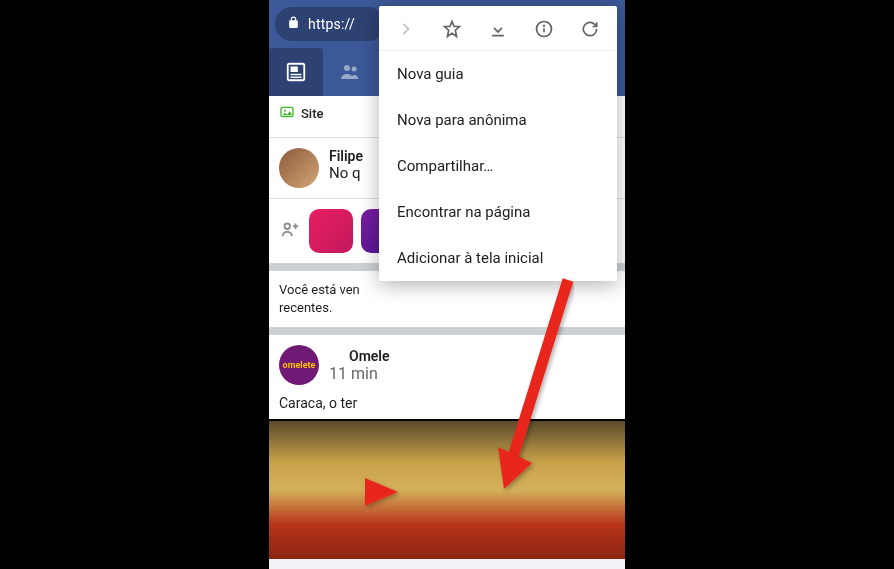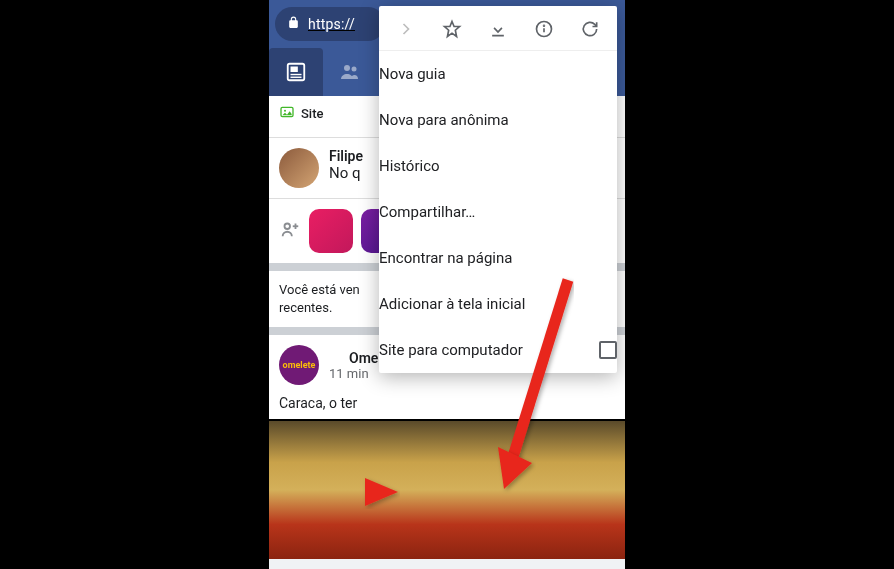--- a/index.html
+++ b/index.html
@@ -31,21 +31,20 @@
       height: 34px;
       background: #2d4273;
       border-radius: 17px;
       display: flex;
       align-items: center;
       padding: 0 12px;
       gap: 8px;
       width: 110px;
       overflow: hidden;
       white-space: nowrap;
-      text-decoration: underline;
     }
     .lock-icon { color: #fff; font-size: 13px; }
     .url-text { color: #fff; font-size: 14px; letter-spacing: 0.2px; }
     .tabs-bar {
       height: 48px;
       background: #3b5998;
       display: flex;
       align-items: center;
     }
     .tab-icon {
@@ -134,21 +133,21 @@
       background: #701a75;
       display: flex;
       align-items: center;
       justify-content: center;
       color: #fbbd08;
       font-size: 9px;
       font-weight: bold;
       flex-shrink: 0;
     }
     .page-name { font-size: 14px; font-weight: 600; color: #1c1e21; margin-left: 20px; }
-    .page-time { font-size: 13px; color: #65676b; }
+    .page-time { font-size: 16px; color: #65676b; }
     .feed-post-text { padding: 0 10px 8px; font-size: 14px; color: #1c1e21; white-space: nowrap; overflow: hidden; }
     .feed-image {
       height: 140px;
       background: linear-gradient(180deg, #5a4a2a 0%, #c9a24a 30%, #d4b05a 50%, #b8341a 75%, #8b2410 100%);
       border-top: 2px solid #000;
     }
 
     
     .chrome-menu {
       position: absolute;
@@ -169,21 +168,21 @@
     }
     .menu-icon {
       color: #5f6368;
       display: flex;
       align-items: center;
       justify-content: center;
       width: 22px;
       height: 22px;
     }
     .menu-item {
-      padding: 14px 0;
+      padding: 14px 18px;
       font-size: 15px;
       color: #202124;
       display: flex;
       align-items: center;
       justify-content: space-between;
     }
     .checkbox {
       width: 18px;
       height: 18px;
       border: 2px solid #5f6368;
@@ -320,35 +319,28 @@
           </svg>
       </span>
     </div>
     <div class="menu-item">
         <span>Nova guia</span>
       </div>
     <div class="menu-item">
         <span>Nova para anônima</span>
       </div>
     <div class="menu-item">
-        <span>Histórico</span>
-      </div>
-    <div class="menu-item">
         <span>Compartilhar…</span>
       </div>
     <div class="menu-item">
         <span>Encontrar na página</span>
       </div>
     <div class="menu-item">
         <span>Adicionar à tela inicial</span>
       </div>
-    <div class="menu-item">
-      <span>Site para computador</span>
-      <span class="checkbox"></span>
-    </div>
   </div>
 
 </div>
 
 <svg class="arrow" style="left:40px; top:472px;" width="360" height="40" viewBox="0 0 360 40">
   <defs>
       <filter id="s1">
         <feDropShadow dx="2" dy="2" stdDeviation="2" flood-opacity="0.3"></feDropShadow>
       </filter>
     </defs>

